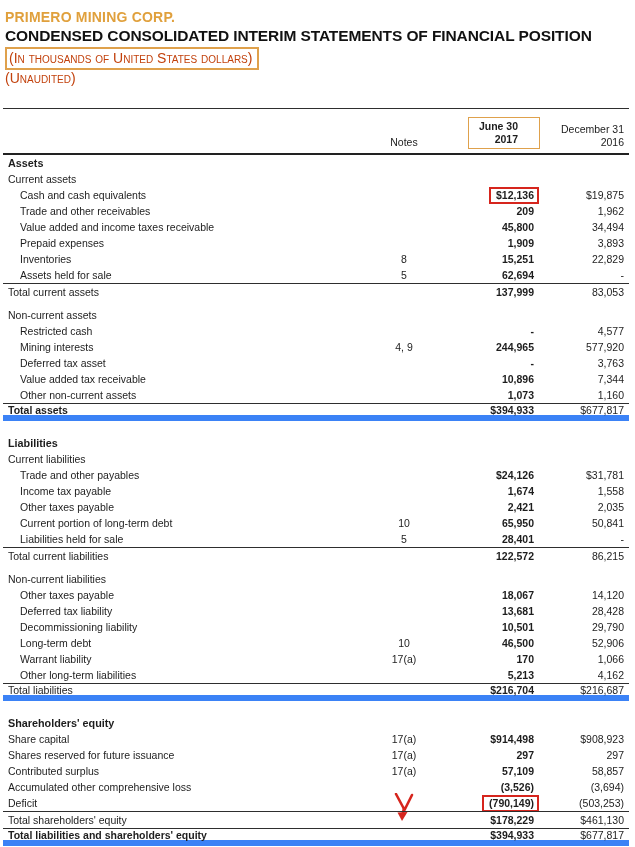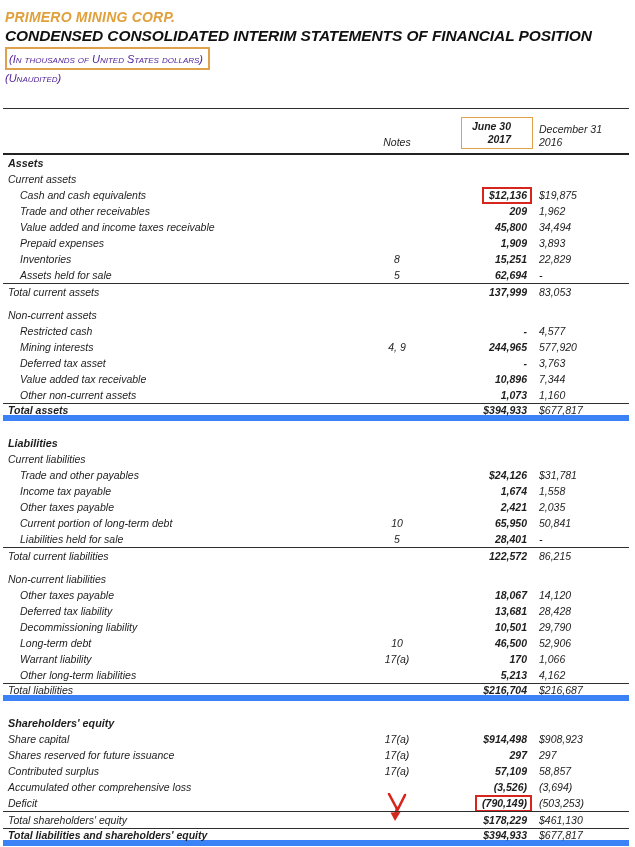--- a/index.html
+++ b/index.html
@@ -9,40 +9,40 @@
     --ink:#1d1d1d;
     --rule:#2e2e2e;
   }
   *{box-sizing:border-box;}
   html,body{margin:0;padding:0;}
   body{
     width:635px;height:847px;background:#ffffff;
     font-family:"Liberation Sans", sans-serif;color:var(--ink);
     -webkit-font-smoothing:antialiased;
   }
-  .page{position:relative;width:635px;height:847px;overflow:hidden;font-style:italic;}
+  .page{position:relative;width:635px;height:847px;overflow:hidden;}
 
   
   .hdr{height:108px;padding:9px 8px 0 5px;}
   .company{font-weight:bold;font-size:14px;line-height:17px;letter-spacing:.2px;color:var(--accent-text);}
   .title{font-weight:bold;font-size:15.5px;line-height:19px;letter-spacing:-.1px;color:#111;}
   .units-box{display:inline-block;border:2px solid var(--accent-border);padding:0 5px 1px 2px;margin-top:2px;}
-  .units-box span,.unaudited{font-variant:small-caps;font-size:11px;line-height:16px;color:#4c1d95;}
+  .units-box span,.unaudited{font-variant:small-caps;font-size:14px;line-height:16px;color:#c2410c;}
   .unaudited{display:block;margin-top:0;}
 
   
   .thin-rule{height:0;border-top:1px solid var(--rule);margin:0 6px 0 3px;}
   .main-rule{height:0;border-top:2px solid #222;margin:0 6px 0 3px;}
 
   
   .grid{display:flex;align-items:center;}
   .c-label{flex:1 1 auto;min-width:0;}
   .c-note{width:80px;flex:0 0 80px;text-align:center;}
   .c-17{width:95px;flex:0 0 95px;text-align:right;padding-right:5px;position:relative;}
-  .c-16{width:90px;flex:0 0 90px;text-align:left;padding-right:5px;margin-left:7px;}
+  .c-16{width:90px;flex:0 0 90px;text-align:right;padding-right:5px;}
 
   
   .colheads{height:44px;margin:0 6px 0 3px;display:flex;align-items:flex-end;padding-bottom:4px;font-size:10.5px;}
   .colheads .c-note{line-height:13px;}
   .date-box{display:inline-block;border:1.5px solid var(--accent-border);padding:2px 21px 2px 10px;text-align:right;font-weight:bold;line-height:13px;margin-right:-6px;}
   .c-16.two-line{line-height:13px;}
 
   
   .rows{margin:0 6px 0 3px;}
   .row{display:flex;align-items:center;height:16px;font-size:10.5px;line-height:12px;position:relative;}

